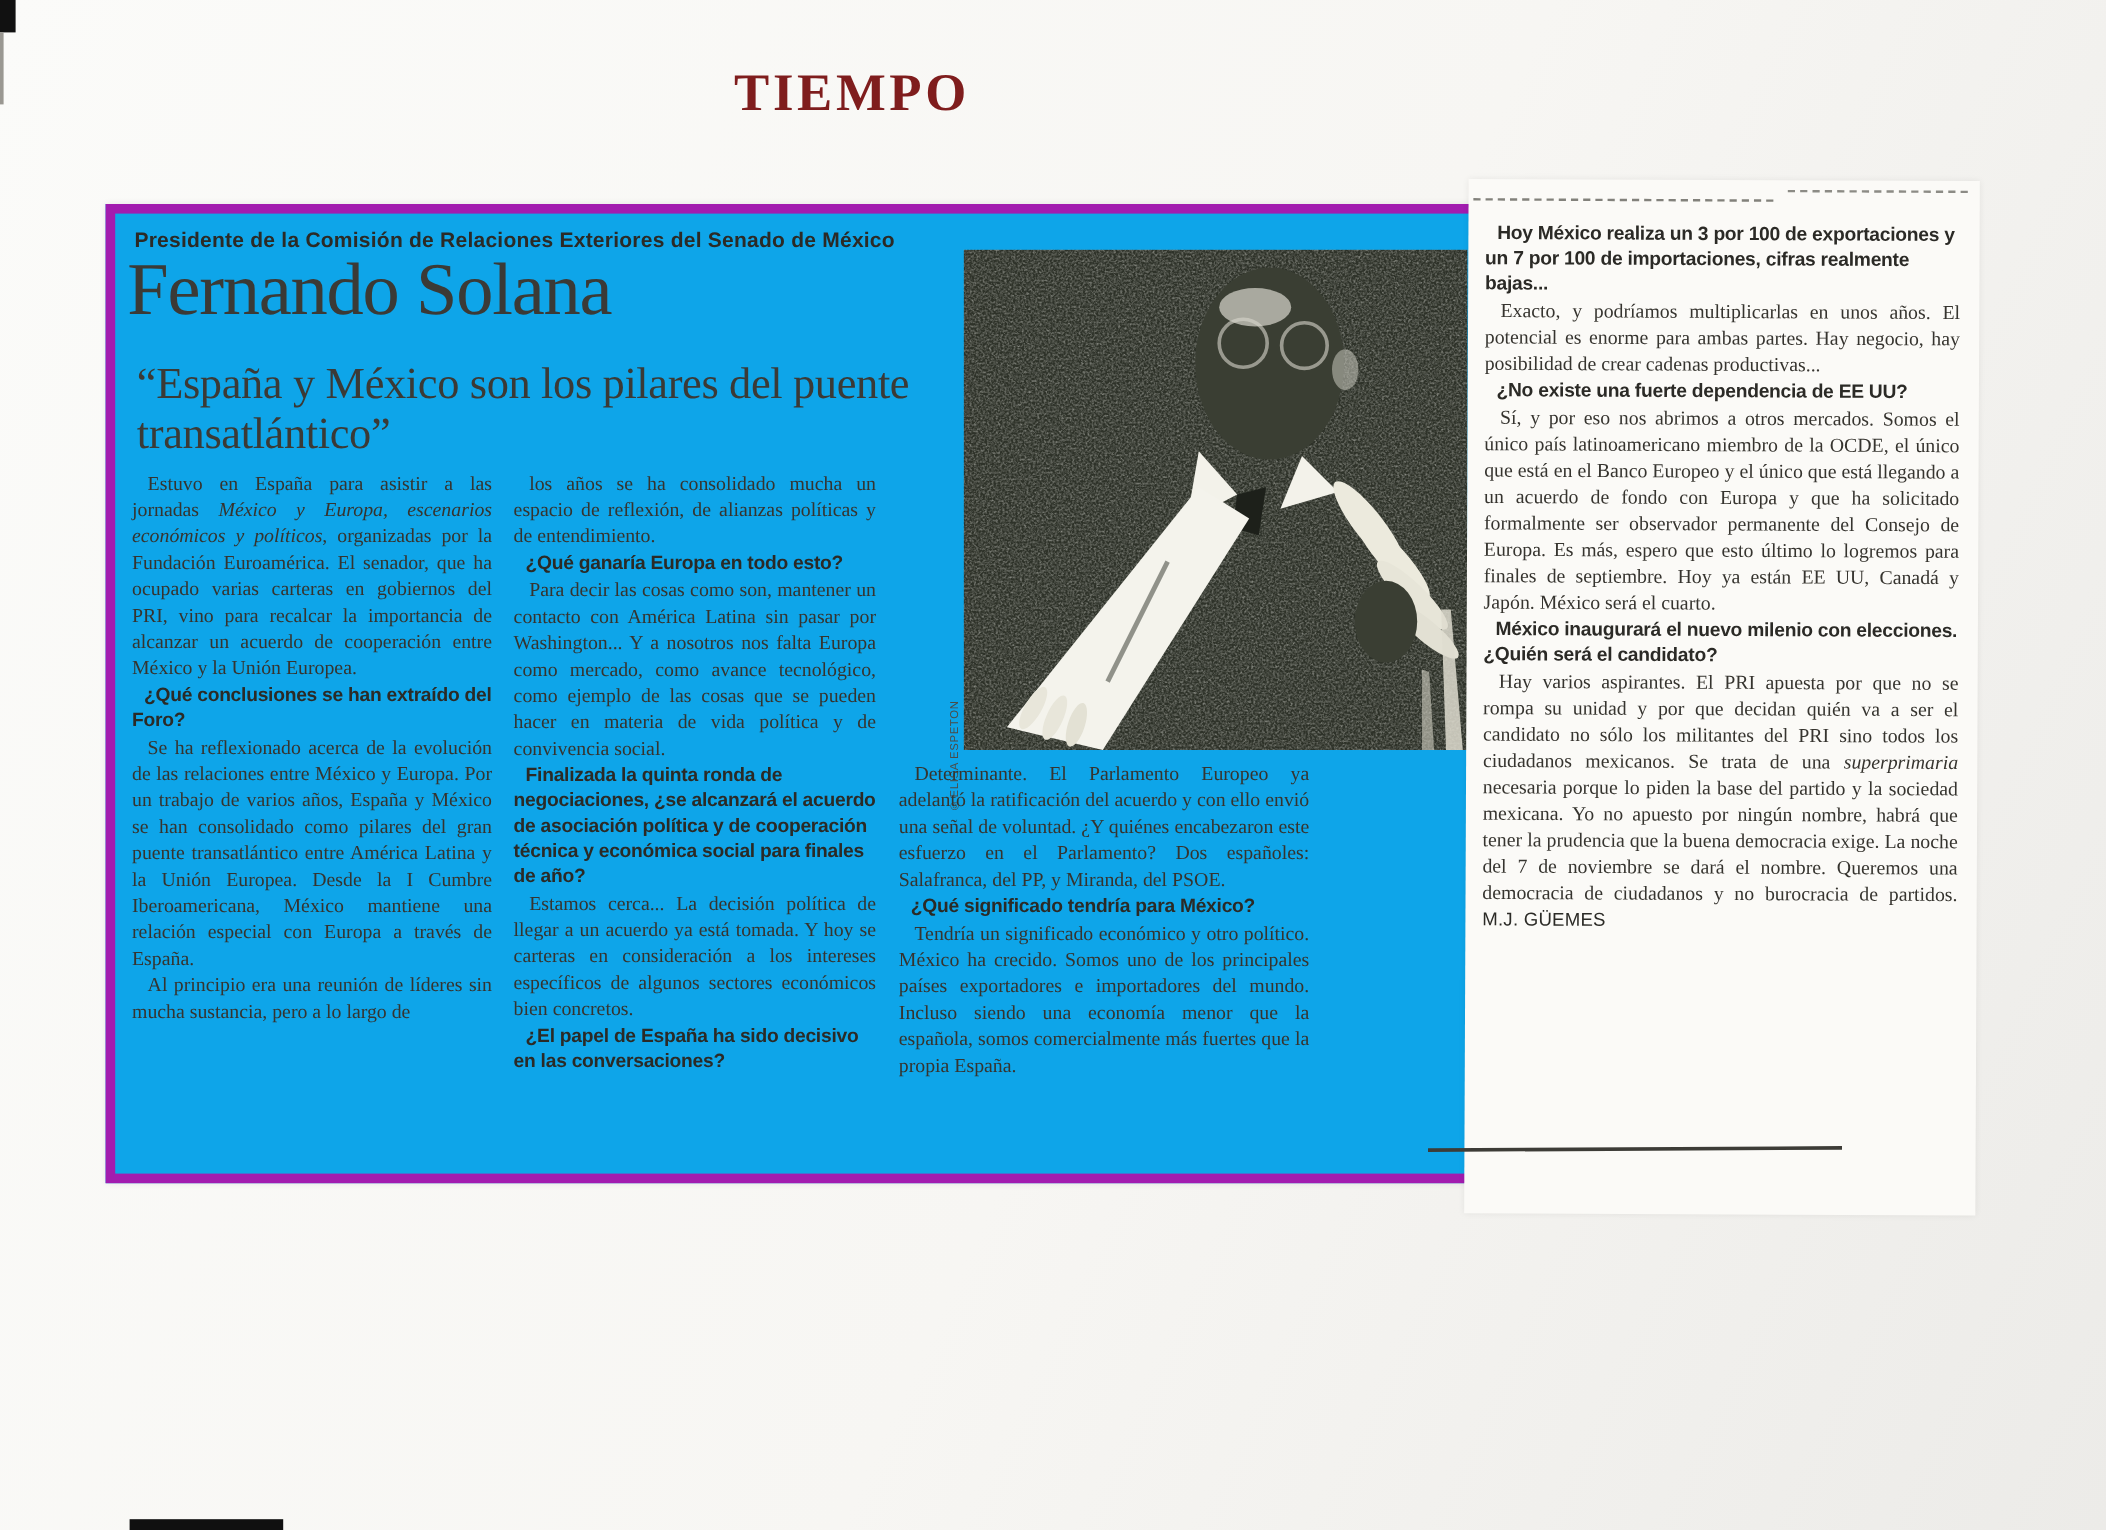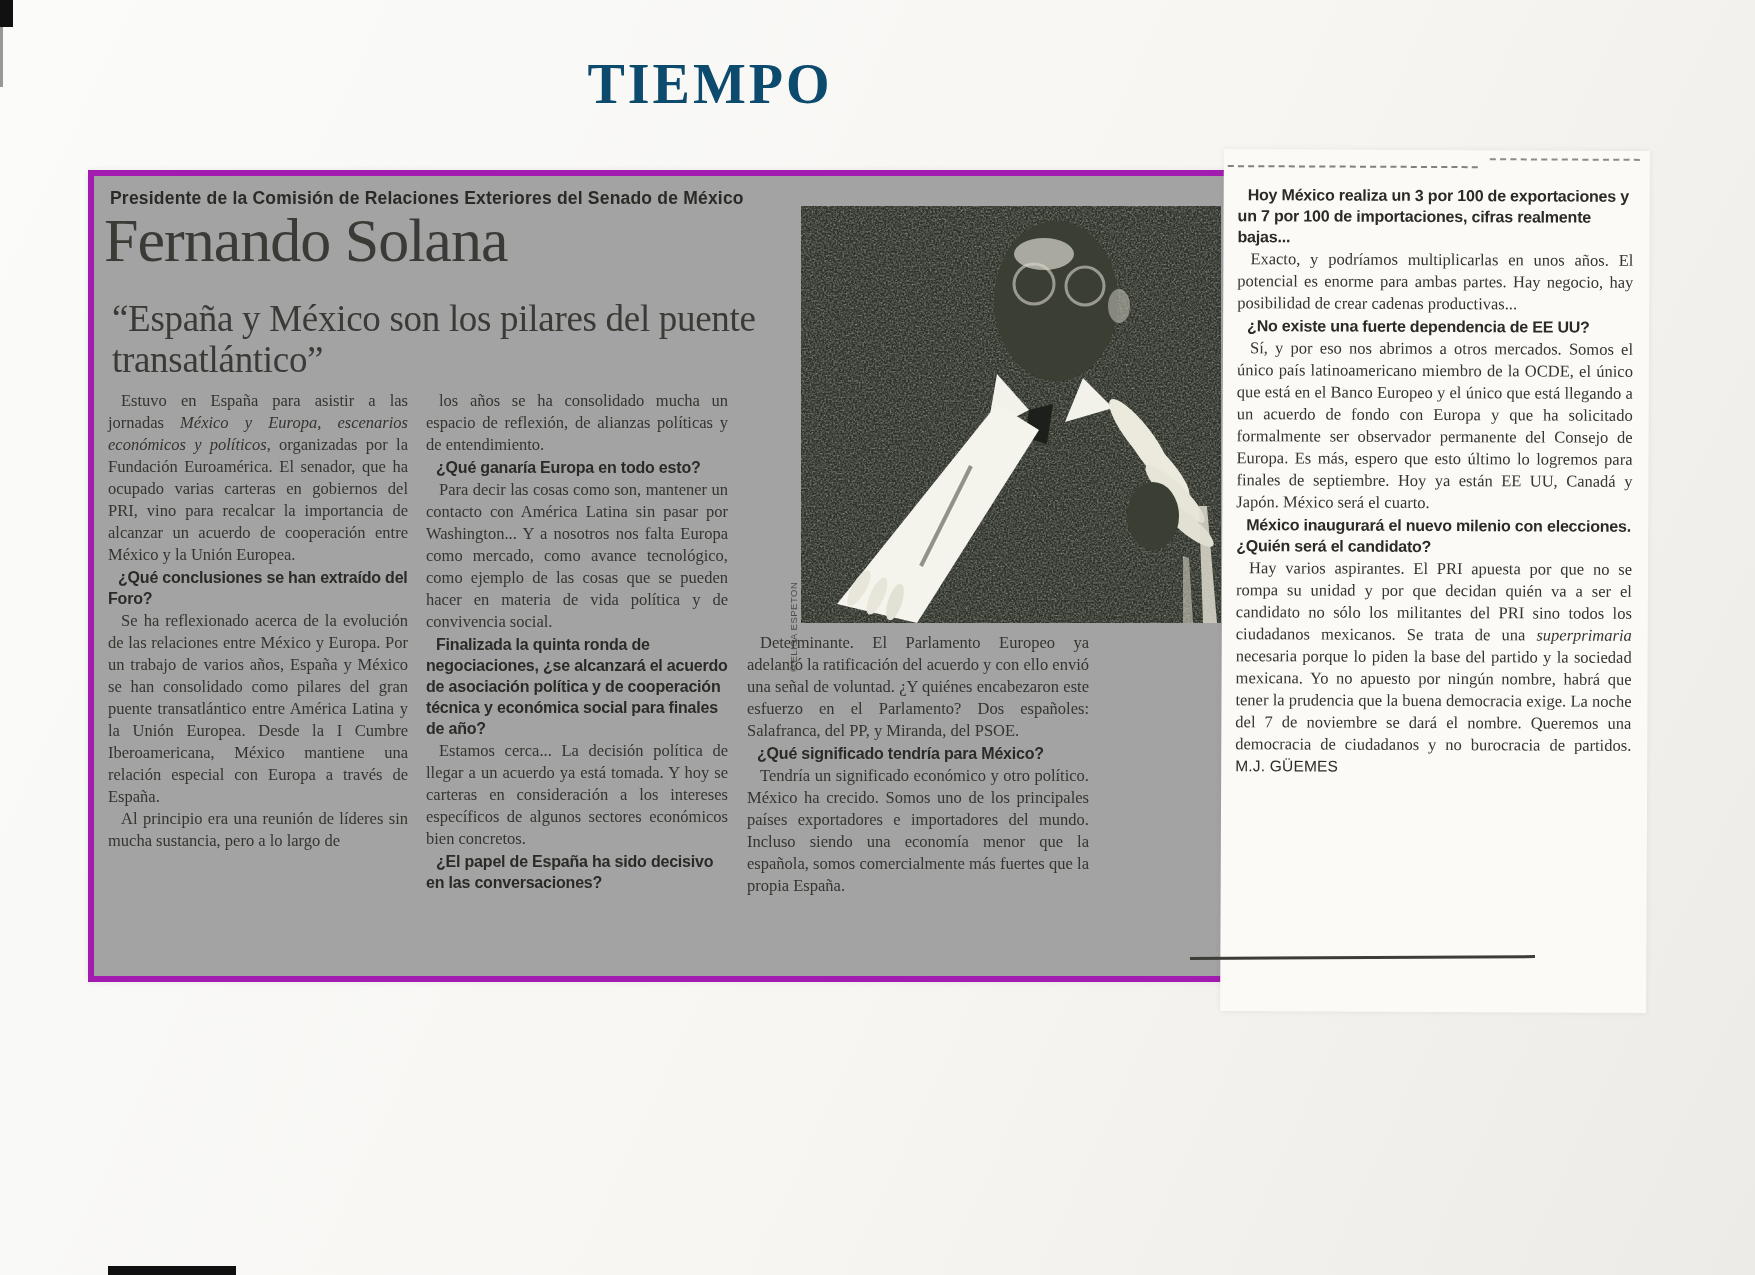--- a/index.html
+++ b/index.html
@@ -11,28 +11,28 @@
   .abs{position:absolute;}
 
   
   .corner-mark{left:0;top:0;width:13px;height:27px;background:#111;}
   .corner-line{left:0;top:27px;width:3px;height:60px;background:#9a9892;}
   .bottom-mark{left:108px;top:1266px;width:128px;height:9px;background:#101010;}
 
   
   .masthead{
     left:560px;top:52px;width:300px;text-align:center;
-    font-family:"Liberation Serif",serif;font-weight:bold;font-size:56px;
-    letter-spacing:3px;color:#0c4a6e;
+    font-family:"Liberation Serif",serif;font-weight:bold;font-size:44px;
+    letter-spacing:3px;color:#7f1d1d;
   }
 
   
   .main-clip{
     left:88px;top:170px;width:1132px;height:800px;
-    background:#a3a3a3;border:6px solid #a21caf;
+    background:#0ea5e9;border:8px solid #a21caf;
     box-shadow:0 0 6px rgba(0,0,0,0.08);
   }
   .kicker{
     left:16px;top:12px;width:760px;
     font-family:"Liberation Sans",sans-serif;font-weight:bold;font-size:17.5px;
     letter-spacing:.2px;color:#2b2a26;
   }
   .headline{
     left:10px;top:32px;width:760px;
     font-family:"Liberation Serif",serif;font-weight:400;font-size:62px;

